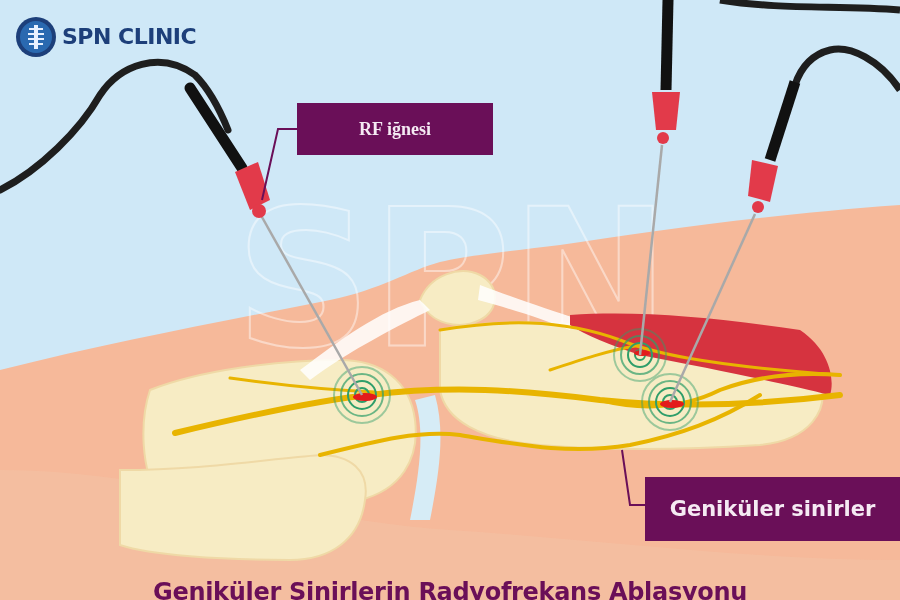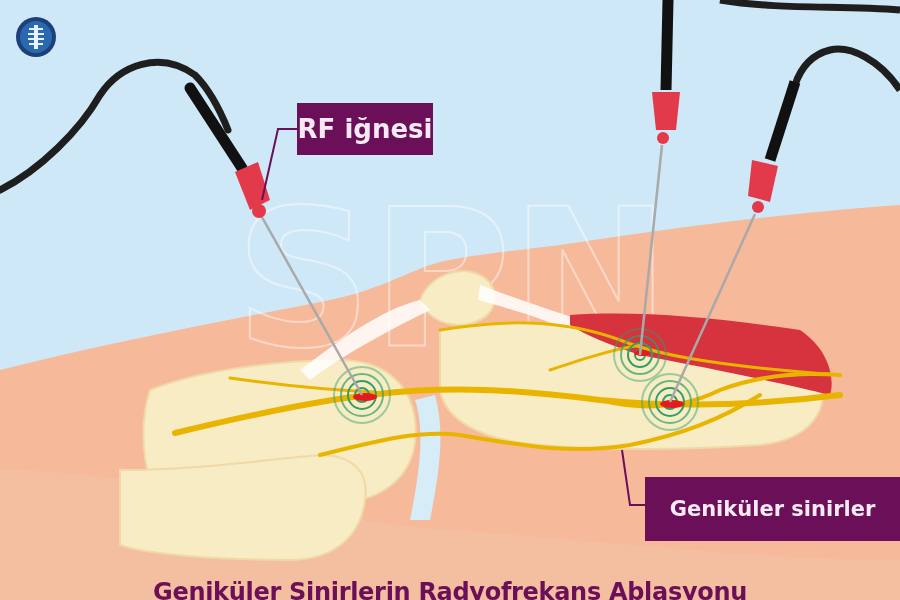--- a/index.html
+++ b/index.html
@@ -1,21 +1,21 @@
 <!DOCTYPE html>
 <html><head>
   <meta charset="utf-8">
   <style>
     html, body { margin:0; padding:0; }
     body { width:900px; height:600px; overflow:hidden; background:#cfe8f7; position:relative; font-family:"Liberation Sans", sans-serif; }
     #scene { position:absolute; left:0; top:0; width:900px; height:600px; }
     .logo { position:absolute; left:18px; top:16px; display:flex; align-items:center; }
     .logo-text { font-family:"DejaVu Sans", sans-serif; font-weight:bold; font-size:22px; color:#1d3f7a; letter-spacing:-0.5px; margin-left:4px; }
     .label-box { position:absolute; background:#6a0f58; color:#f5eaf3; font-family:"DejaVu Sans", sans-serif; font-weight:bold; display:flex; align-items:center; justify-content:center; }
-    #label-rf { left:297px; top:103px; width:136px; height:52px; font-size:26px; }
+    #label-rf { left:297px; top:103px; width:196px; height:52px; font-size:18px;font-family:Liberation Serif, serif; }
     #label-nerves { left:645px; top:477px; width:255px; height:64px; font-size:21px; }
     .caption { position:absolute; left:0; width:900px; top:560px; text-align:center; font-family:"DejaVu Sans", sans-serif; font-weight:bold; font-size:24px; color:#6a0f58; letter-spacing:-0.3px;margin-top:18px; }
   </style>
 </head>
 <body>
 
 <svg id="scene" viewBox="0 0 900 600" xmlns="http://www.w3.org/2000/svg">
 
   <rect x="0" y="0" width="900" height="600" fill="#cfe8f7"></rect>
 
@@ -101,18 +101,19 @@
     <rect x="-2" y="-12" width="4" height="24" fill="#e8f1ff"></rect>
     <rect x="-7" y="-9" width="14" height="2" fill="#e8f1ff"></rect>
     <rect x="-8" y="-4" width="16" height="2" fill="#e8f1ff"></rect>
     <rect x="-8" y="1" width="16" height="2" fill="#e8f1ff"></rect>
     <rect x="-7" y="6" width="14" height="2" fill="#e8f1ff"></rect>
   </g>
 </svg>
 
 <div class="logo">
   <span style="display:inline-block;width:40px;height:40px;"></span>
+  <span class="logo-text">SPN CLINIC</span>
 </div>
 
 <div class="label-box" id="label-rf">RF iğnesi</div>
 <div class="label-box" id="label-nerves">Geniküler sinirler</div>
 
 <div class="caption">Geniküler Sinirlerin Radyofrekans Ablasyonu</div>
 
 </body></html>

